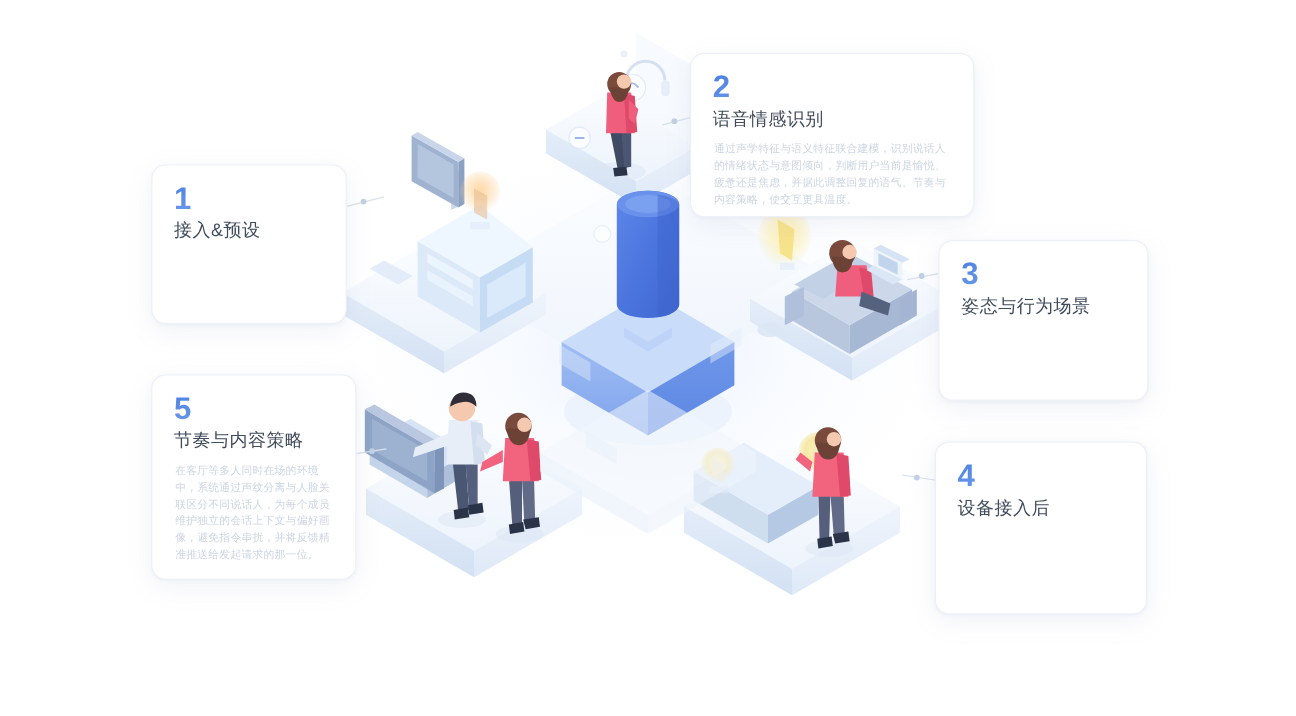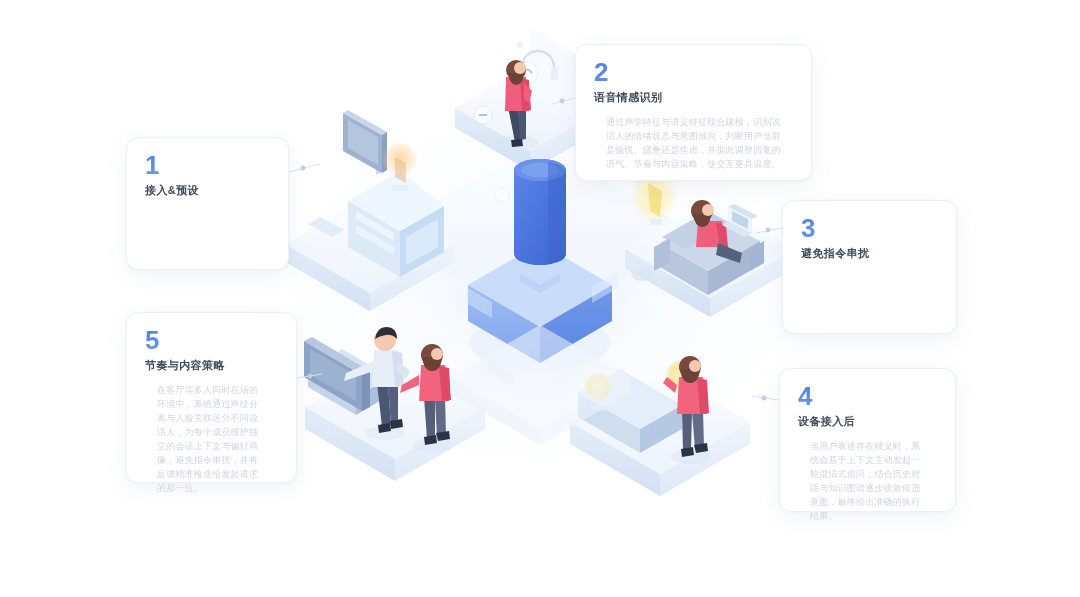--- a/index.html
+++ b/index.html
@@ -38,32 +38,32 @@
     line-height:1;
     background:linear-gradient(160deg,#4b7fe0 0%,#7aa6ef 60%,#a8c2f2 100%);
     -webkit-background-clip:text;
     background-clip:text;
     color:#4d7fdd;
     -webkit-text-fill-color:transparent;
     margin:0 0 6px 0;
     letter-spacing:.5px;
   }
   .card-title{
-    font-size:11px;
+    font-size:15px;
     color:#3f4a5a;
     margin:0 0 9px 0;
     line-height:1.2;
-    font-weight:bold;
+    font-weight:normal;
     letter-spacing:.4px;
   }
   .card-body{
     font-size:9px;
     line-height:1.55;
     color:#cdd5e2;
-    margin:12px;
+    margin:1px;
     letter-spacing:.2px;
     word-break:break-all;
   }
 
   
   #card-1{left:126px;top:137px;width:163px;height:133px;}
   #card-2{left:575px;top:44px;width:237px;height:137px;}
   #card-3{left:782px;top:200px;width:175px;height:134px;}
   #card-4{left:779px;top:368px;width:177px;height:144px;}
   #card-5{left:126px;top:312px;width:171px;height:171px;}
@@ -385,27 +385,26 @@
   </div>
 
   <div class="card" id="card-2">
     <div class="card-num">2</div>
     <div class="card-title">语音情感识别</div>
     <div class="card-body">通过声学特征与语义特征联合建模，识别说话人的情绪状态与意图倾向，判断用户当前是愉悦、疲惫还是焦虑，并据此调整回复的语气、节奏与内容策略，使交互更具温度。</div>
   </div>
 
   <div class="card" id="card-3">
     <div class="card-num">3</div>
-    <div class="card-title">避免指令串扰</div>
+    <div class="card-title">姿态与行为场景</div>
   </div>
 
   <div class="card" id="card-4">
     <div class="card-num">4</div>
     <div class="card-title">设备接入后</div>
-    <div class="card-body">当用户表述存在歧义时，系统会基于上下文主动发起一轮澄清式追问，结合历史对话与知识图谱逐步收敛候选意图，最终给出准确的执行结果。</div>
   </div>
 
   <div class="card" id="card-5">
     <div class="card-num">5</div>
     <div class="card-title">节奏与内容策略</div>
     <div class="card-body">在客厅等多人同时在场的环境中，系统通过声纹分离与人脸关联区分不同说话人，为每个成员维护独立的会话上下文与偏好画像，避免指令串扰，并将反馈精准推送给发起请求的那一位。</div>
   </div>
 
 </div>
 

